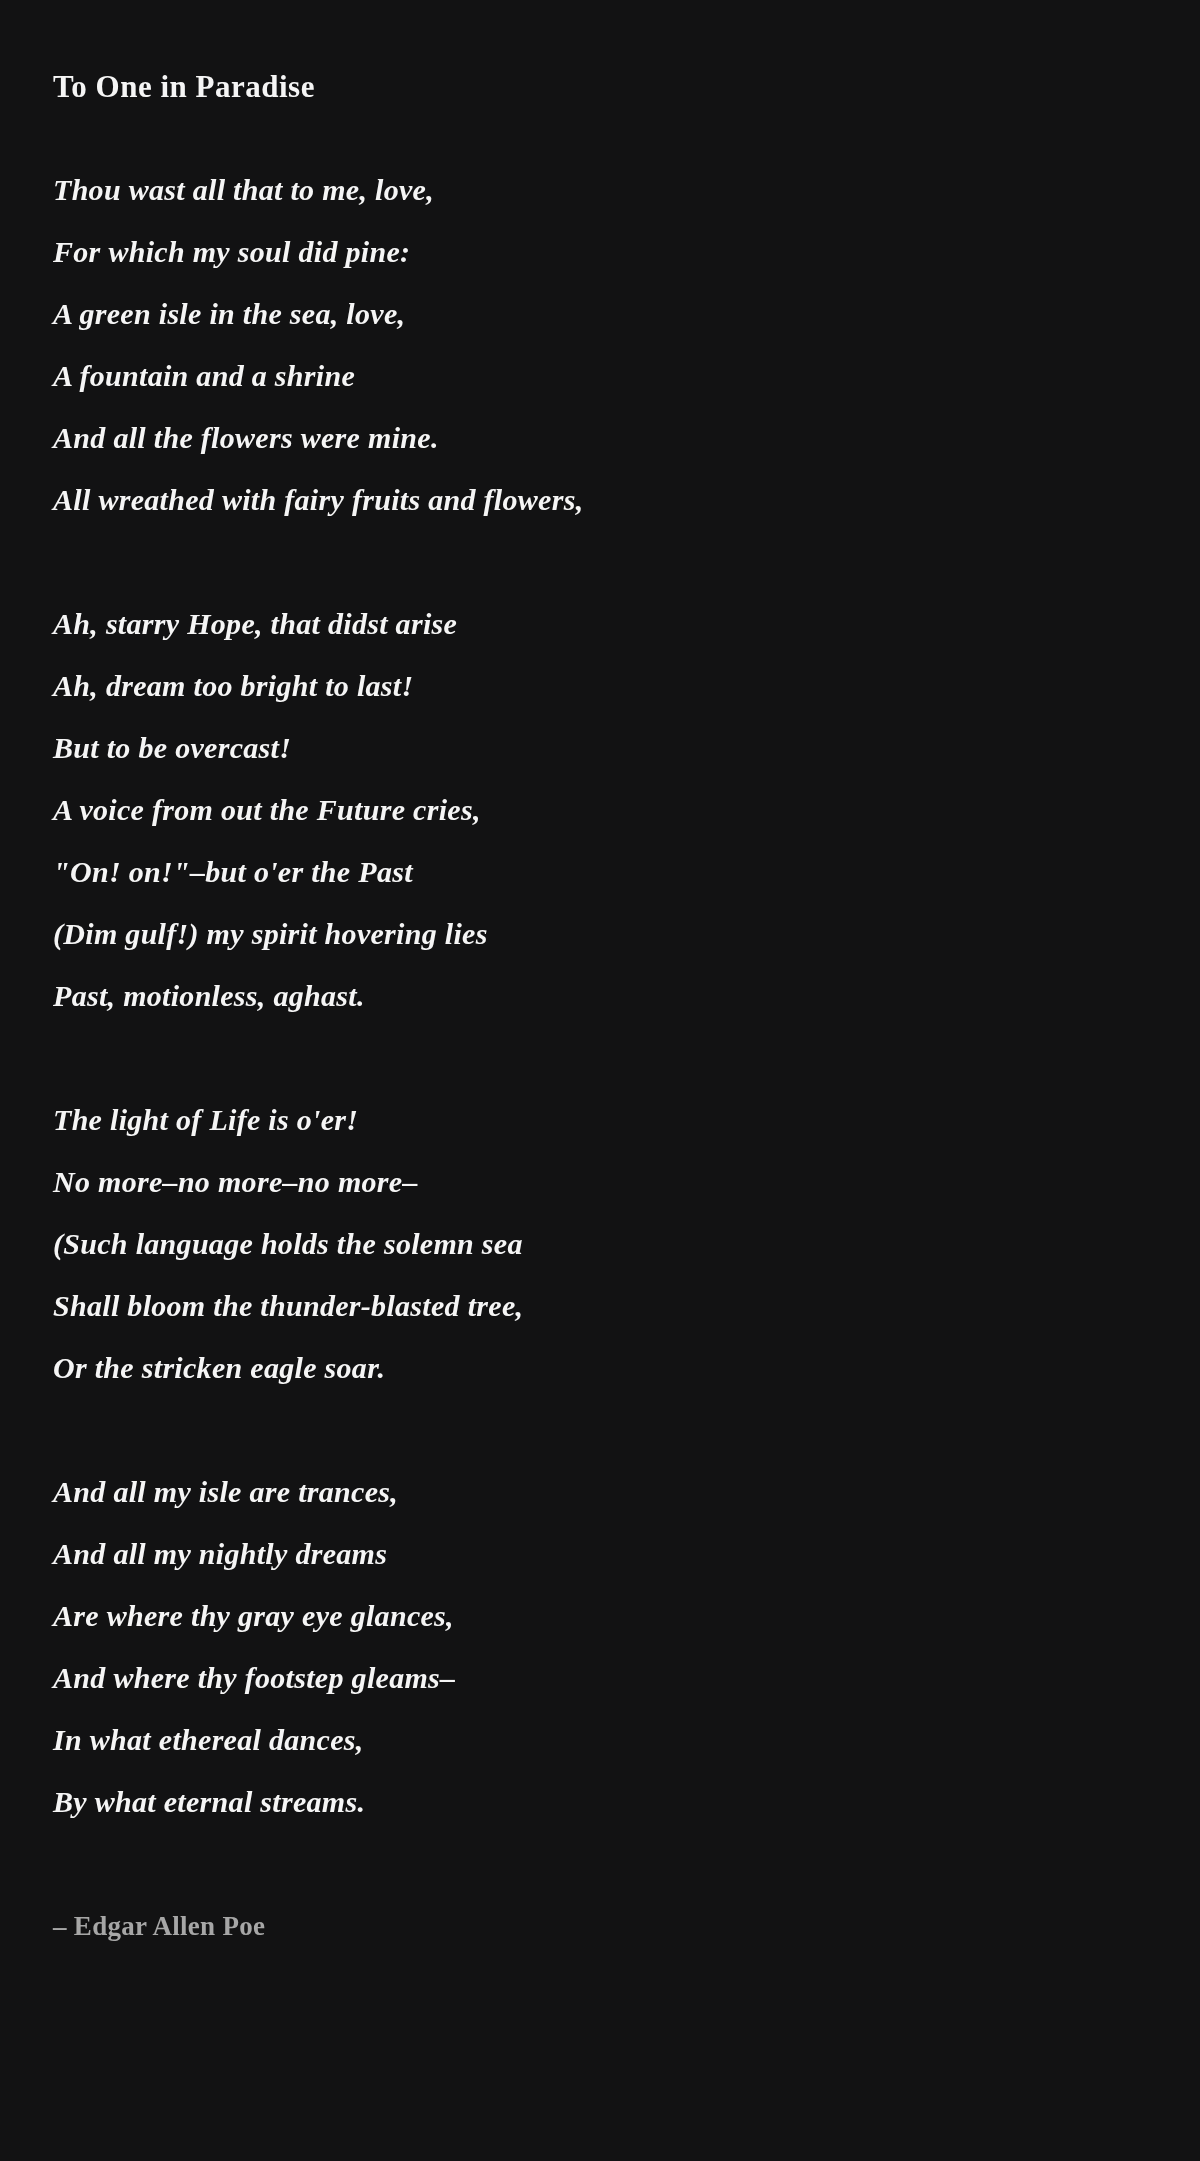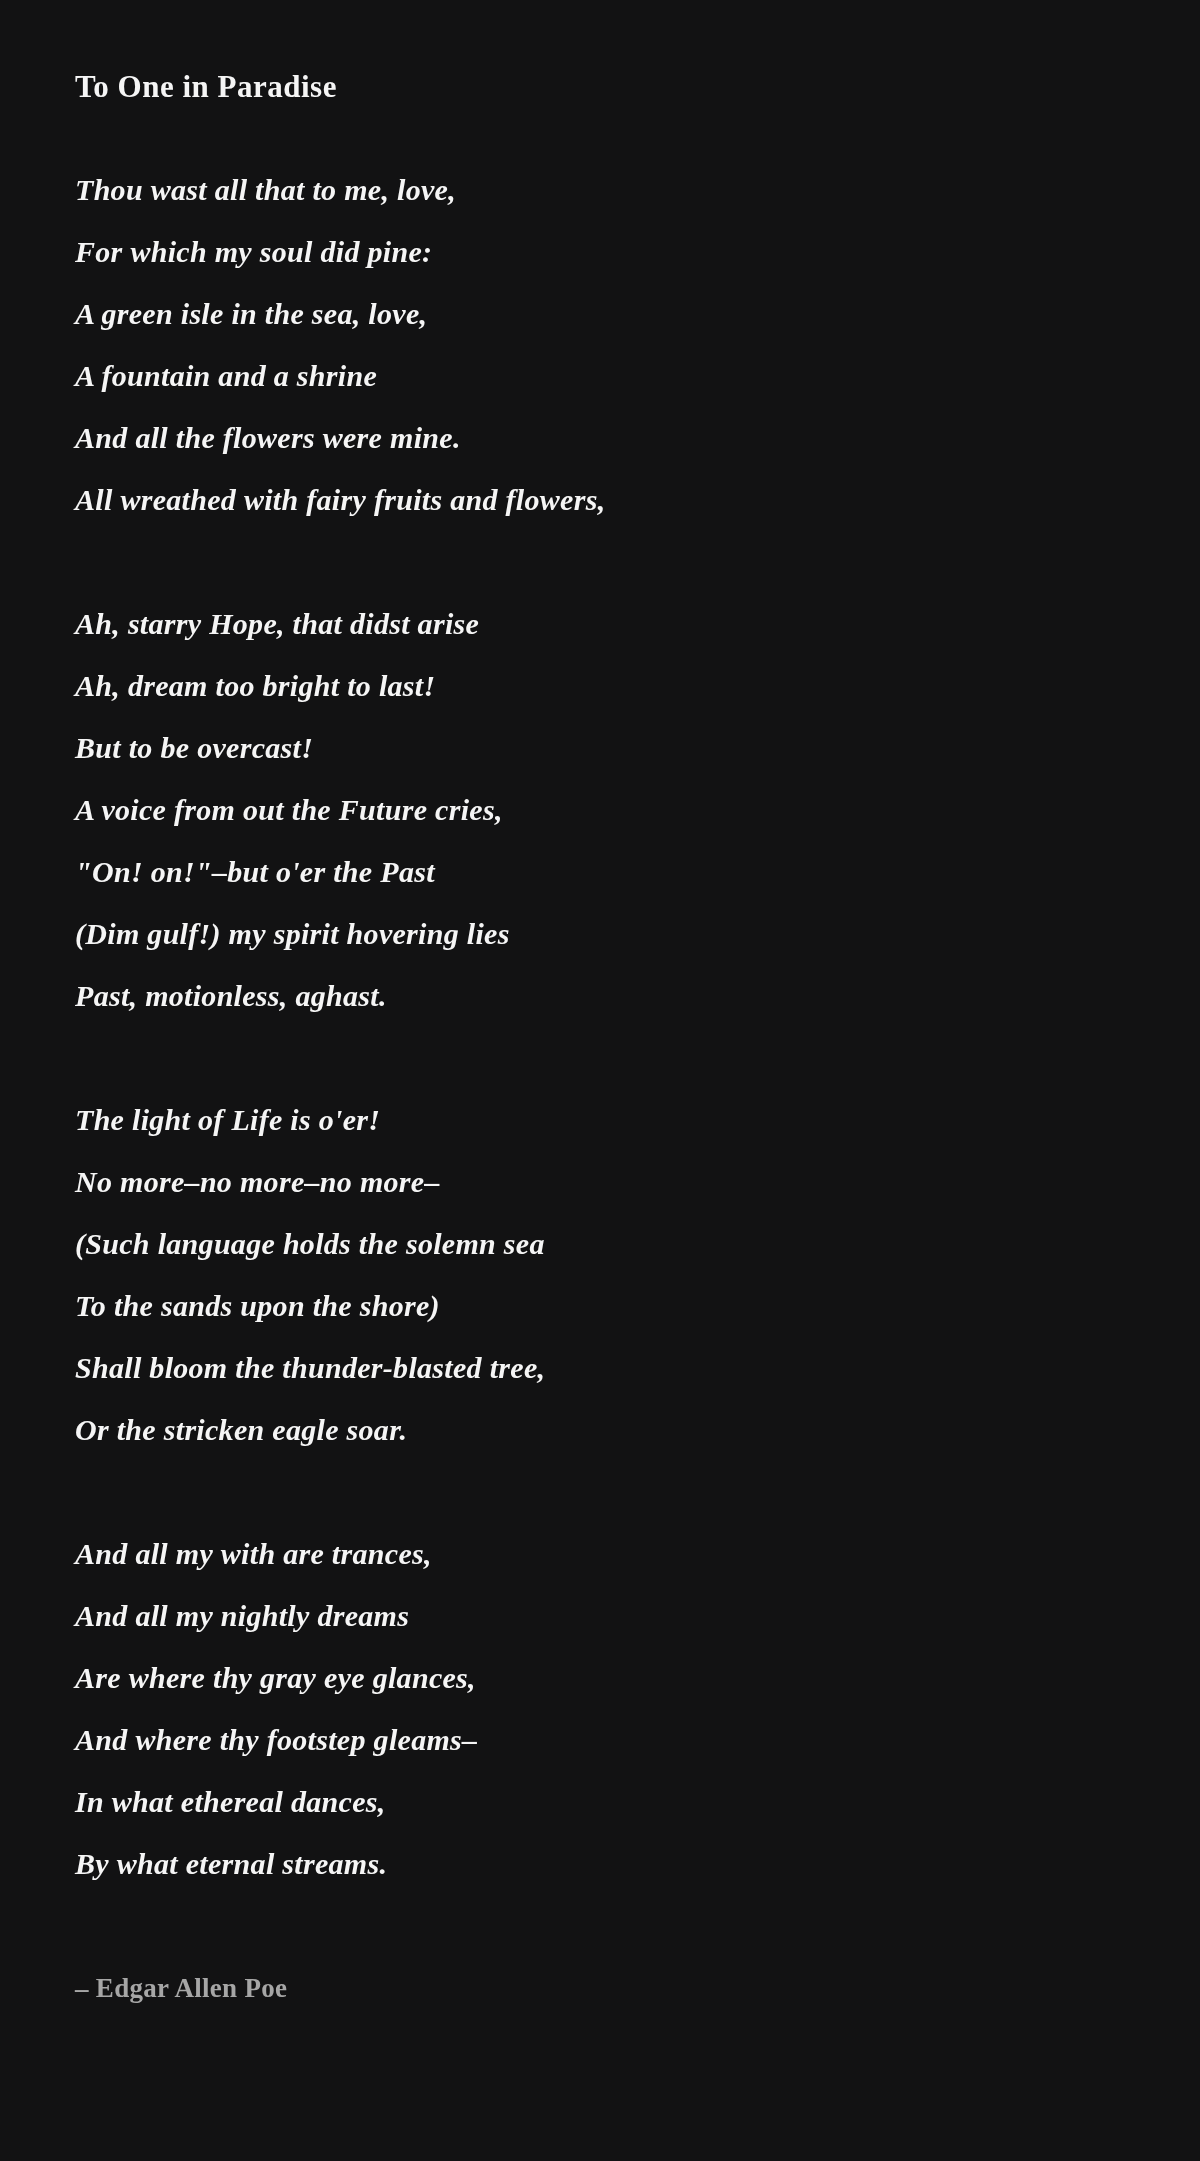--- a/index.html
+++ b/index.html
@@ -7,21 +7,21 @@
     padding: 0;
   }
   body {
     width: 1200px;
     height: 2161px;
     background: #121213;
     overflow: hidden;
     font-family: "Liberation Serif", "DejaVu Serif", serif;
   }
   .poem {
-    padding: 56px 40px 0 75px;
+    padding: 56px 40px 0 53px;
   }
   .poem-title {
     margin: 0 0 41px 0;
     font-size: 31px;
     font-weight: 600;
     line-height: 62px;
     color: #f5f5f5;
     letter-spacing: 0.5px;
   }
   .stanza {
@@ -68,27 +68,26 @@
     <div class="poem-line">A voice from out the Future cries,</div>
     <div class="poem-line">"On! on!"–but o'er the Past</div>
     <div class="poem-line">(Dim gulf!) my spirit hovering lies</div>
     <div class="poem-line">Past, motionless, aghast.</div>
   </div>
 
   <div class="stanza">
     <div class="poem-line">The light of Life is o'er!</div>
     <div class="poem-line">No more–no more–no more–</div>
     <div class="poem-line">(Such language holds the solemn sea</div>
-    <div class="poem-line">To the sands upon the shore)</div>
     <div class="poem-line">Shall bloom the thunder-blasted tree,</div>
     <div class="poem-line">Or the stricken eagle soar.</div>
   </div>
 
   <div class="stanza">
-    <div class="poem-line">And all my with are trances,</div>
+    <div class="poem-line">And all my isle are trances,</div>
     <div class="poem-line">And all my nightly dreams</div>
     <div class="poem-line">Are where thy gray eye glances,</div>
     <div class="poem-line">And where thy footstep gleams–</div>
     <div class="poem-line">In what ethereal dances,</div>
     <div class="poem-line">By what eternal streams.</div>
   </div>
 
   <div class="poem-attribution">– Edgar Allen Poe</div>
 
 </div>

